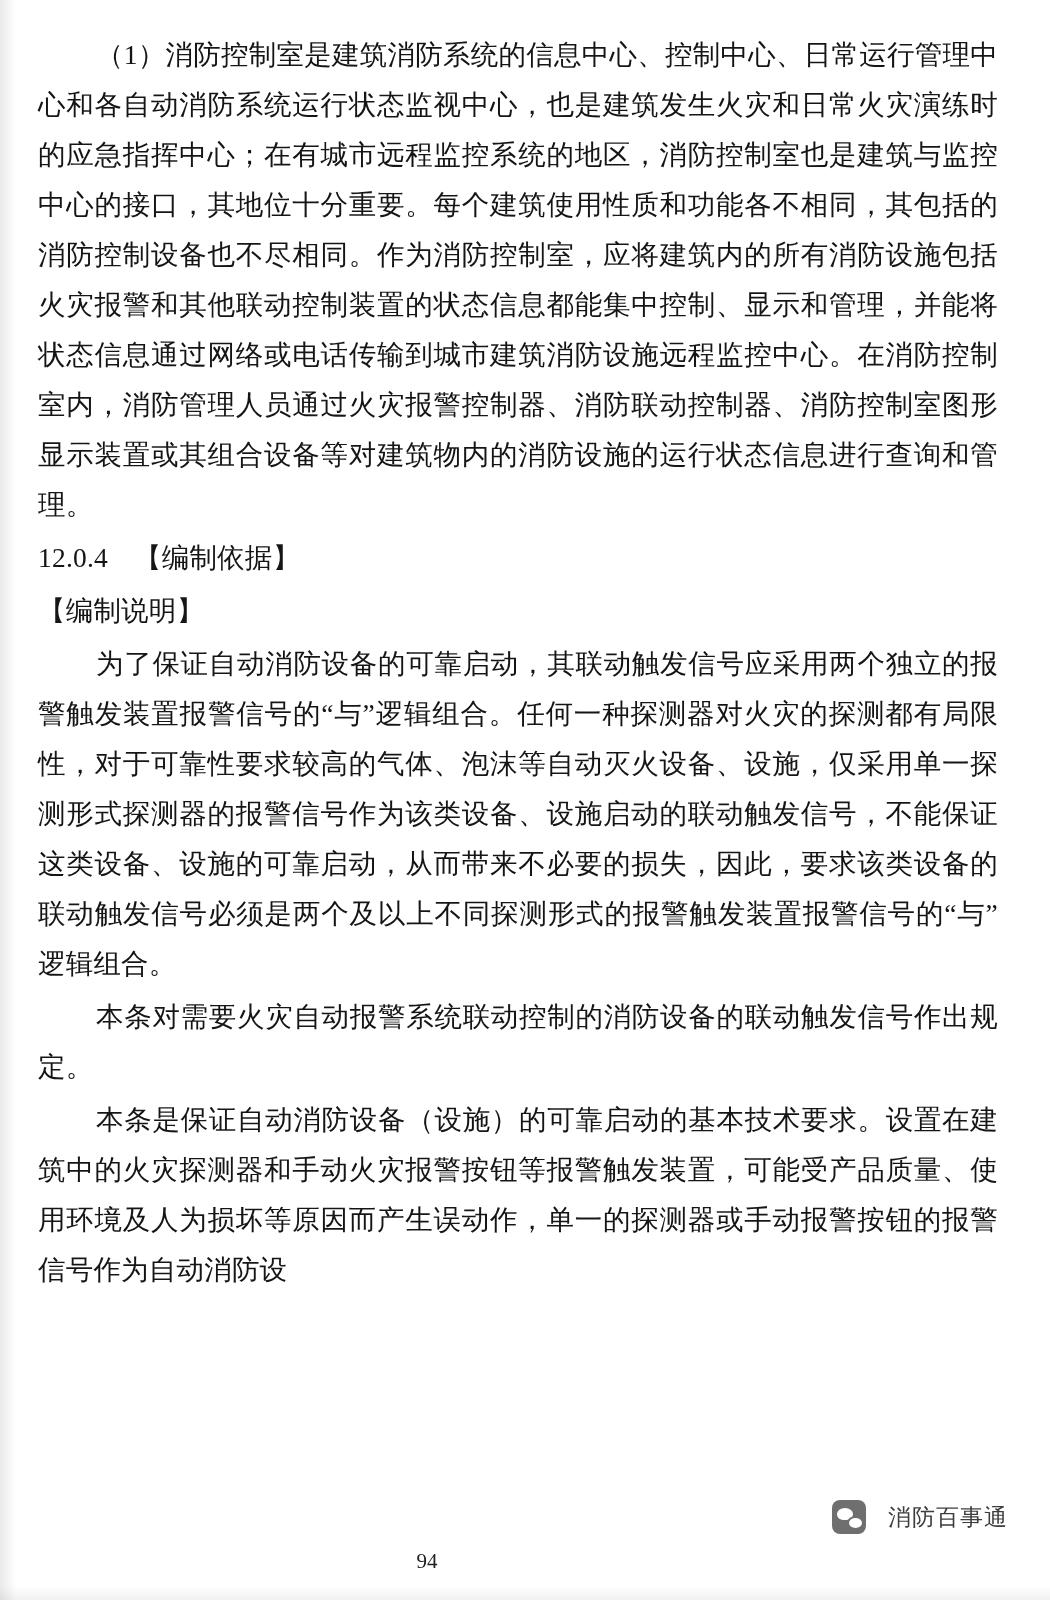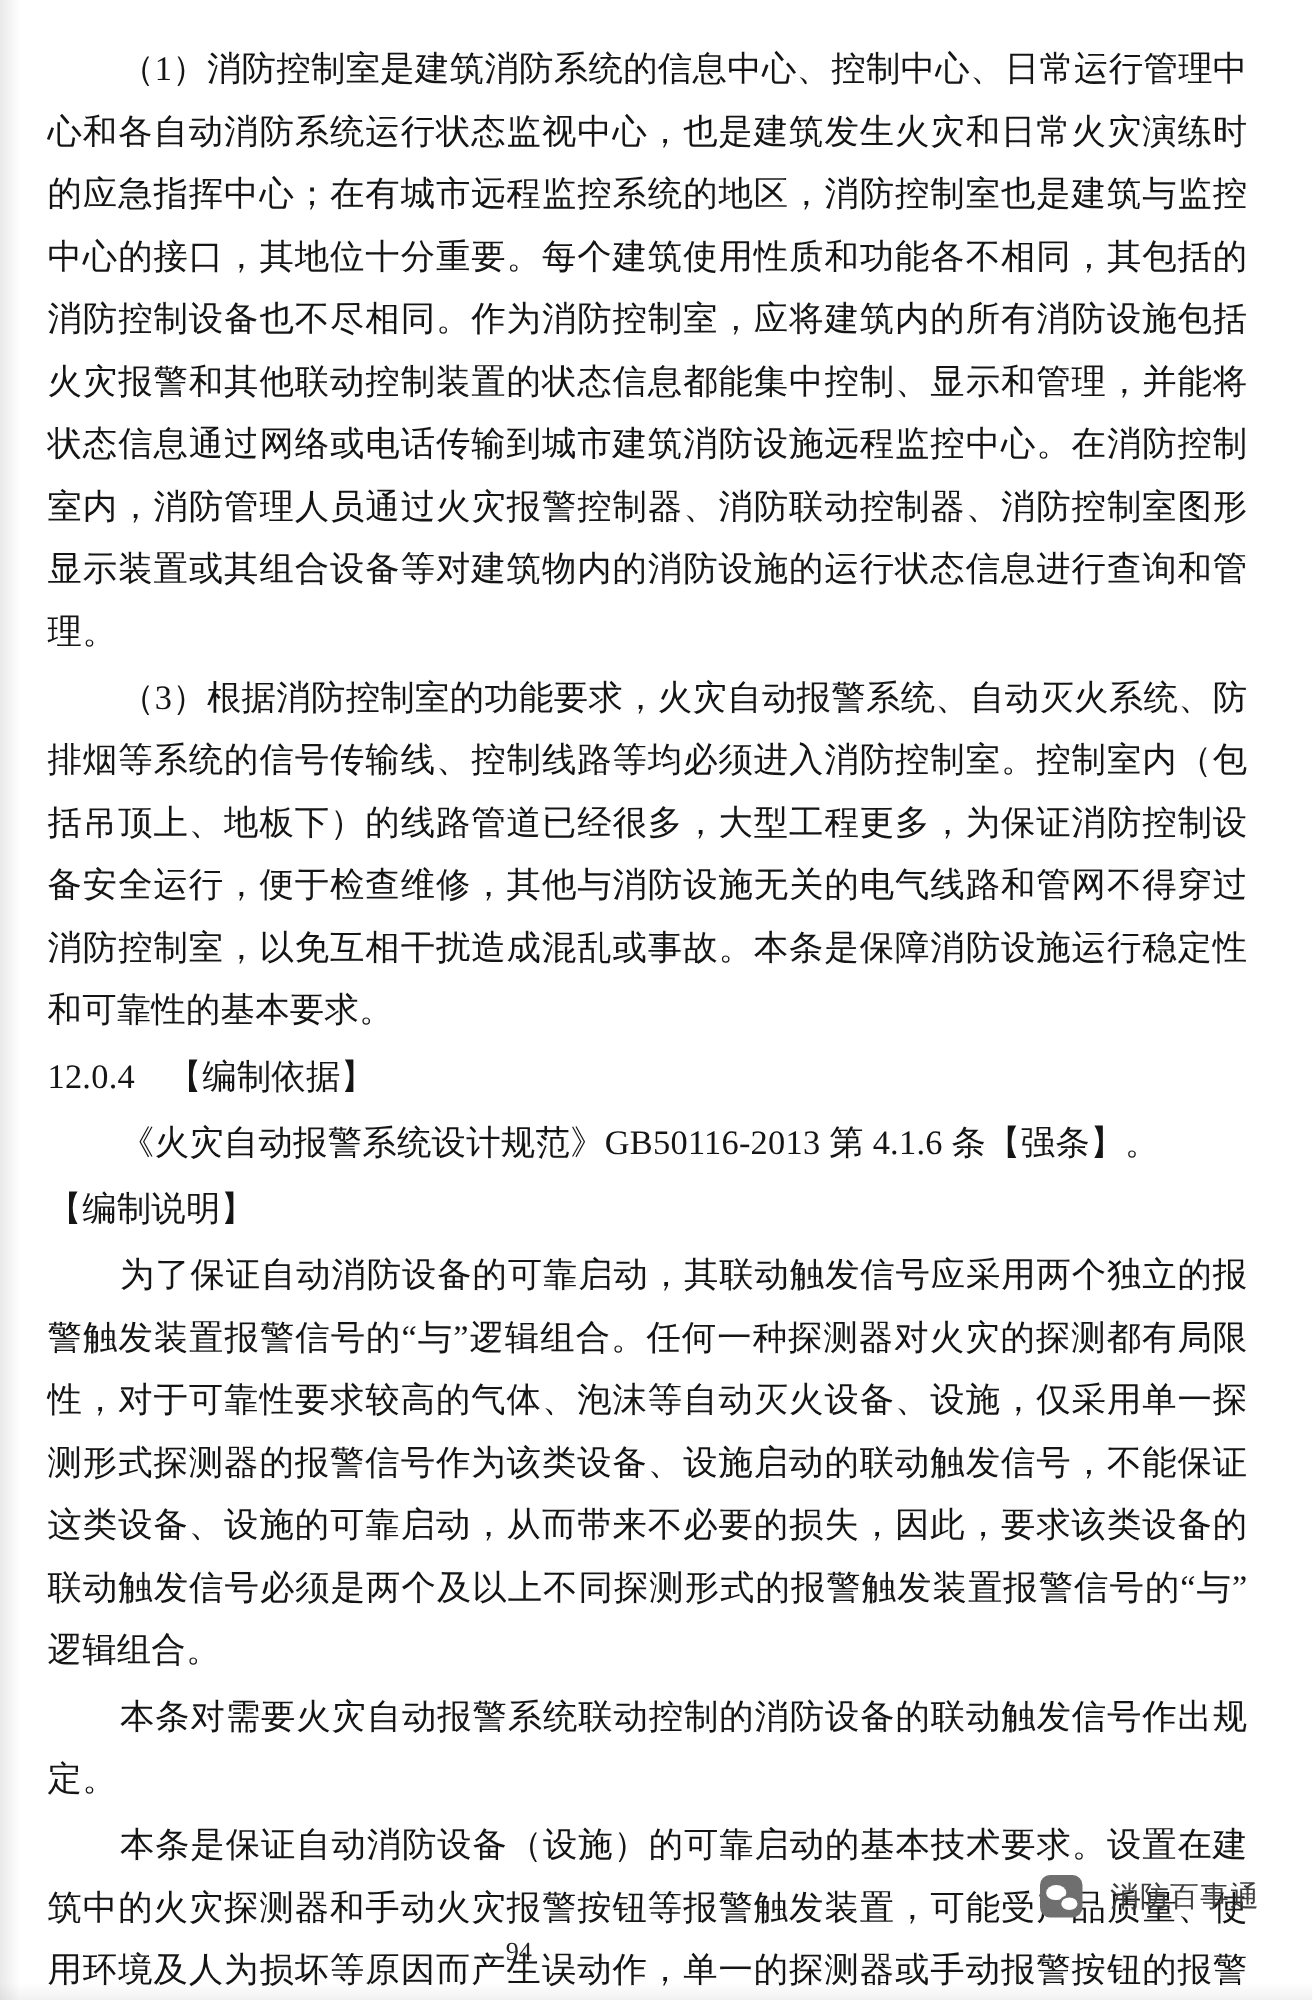--- a/index.html
+++ b/index.html
@@ -41,21 +41,21 @@
   p.noindent {
     text-indent: 0;
   }
   .clause-num {
     display: inline-block;
     min-width: 96px;
   }
   .page-number {
     position: absolute;
     bottom: 26px;
-    left: 0;
+    left: 12px;
     width: 830px;
     text-align: center;
     font-size: 21px;
     font-family: "Liberation Serif", serif;
     color: #222;
   }
   .wechat-badge {
     position: absolute;
     right: 42px;
     bottom: 66px;
@@ -112,27 +112,25 @@
   }
 </style>
 </head>
 <body>
 
 <div class="page">
   <div class="scan-edge-left"></div>
   <div class="content">
 
     <p class="indent">（1）消防控制室是建筑消防系统的信息中心、控制中心、日常运行管理中心和各自动消防系统运行状态监视中心，也是建筑发生火灾和日常火灾演练时的应急指挥中心；在有城市远程监控系统的地区，消防控制室也是建筑与监控中心的接口，其地位十分重要。每个建筑使用性质和功能各不相同，其包括的消防控制设备也不尽相同。作为消防控制室，应将建筑内的所有消防设施包括火灾报警和其他联动控制装置的状态信息都能集中控制、显示和管理，并能将状态信息通过网络或电话传输到城市建筑消防设施远程监控中心。在消防控制室内，消防管理人员通过火灾报警控制器、消防联动控制器、消防控制室图形显示装置或其组合设备等对建筑物内的消防设施的运行状态信息进行查询和管理。</p>
-    <p class="indent">（3）根据消防控制室的功能要求，火灾自动报警系统、自动灭火系统、防排烟等系统的信号传输线、控制线路等均必须进入消防控制室。控制室内（包括吊顶上、地板下）的线路管道已经很多，大型工程更多，为保证消防控制设备安全运行，便于检查维修，其他与消防设施无关的电气线路和管网不得穿过消防控制室，以免互相干扰造成混乱或事故。本条是保障消防设施运行稳定性和可靠性的基本要求。</p>
 
     <p class="noindent">
       <span class="clause-num">12.0.4</span><span>【编制依据】</span>
     </p>
 
-    <p class="indent">《火灾自动报警系统设计规范》GB50116-2013 第 4.1.6 条【强条】。</p>
 
     <p class="noindent">【编制说明】</p>
 
     <p class="indent">为了保证自动消防设备的可靠启动，其联动触发信号应采用两个独立的报警触发装置报警信号的“与”逻辑组合。任何一种探测器对火灾的探测都有局限性，对于可靠性要求较高的气体、泡沫等自动灭火设备、设施，仅采用单一探测形式探测器的报警信号作为该类设备、设施启动的联动触发信号，不能保证这类设备、设施的可靠启动，从而带来不必要的损失，因此，要求该类设备的联动触发信号必须是两个及以上不同探测形式的报警触发装置报警信号的“与”逻辑组合。</p>
     <p class="indent">本条对需要火灾自动报警系统联动控制的消防设备的联动触发信号作出规定。</p>
     <p class="indent">本条是保证自动消防设备（设施）的可靠启动的基本技术要求。设置在建筑中的火灾探测器和手动火灾报警按钮等报警触发装置，可能受产品质量、使用环境及人为损坏等原因而产生误动作，单一的探测器或手动报警按钮的报警信号作为自动消防设</p>
 
   </div>
 
   <div class="wechat-badge">

